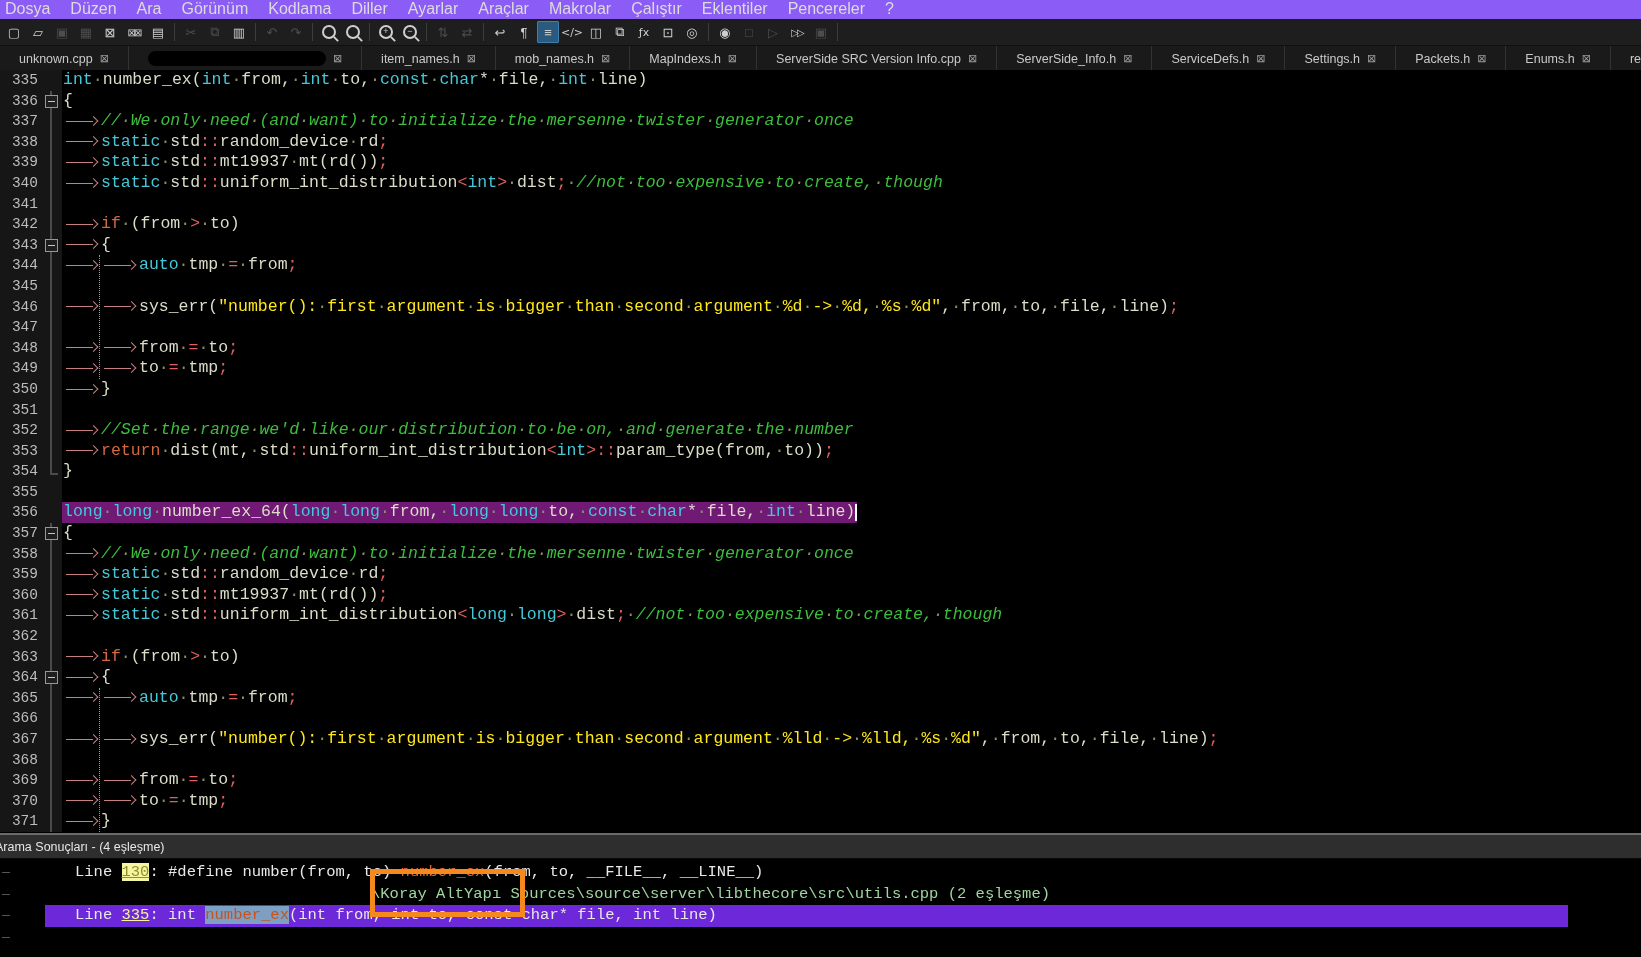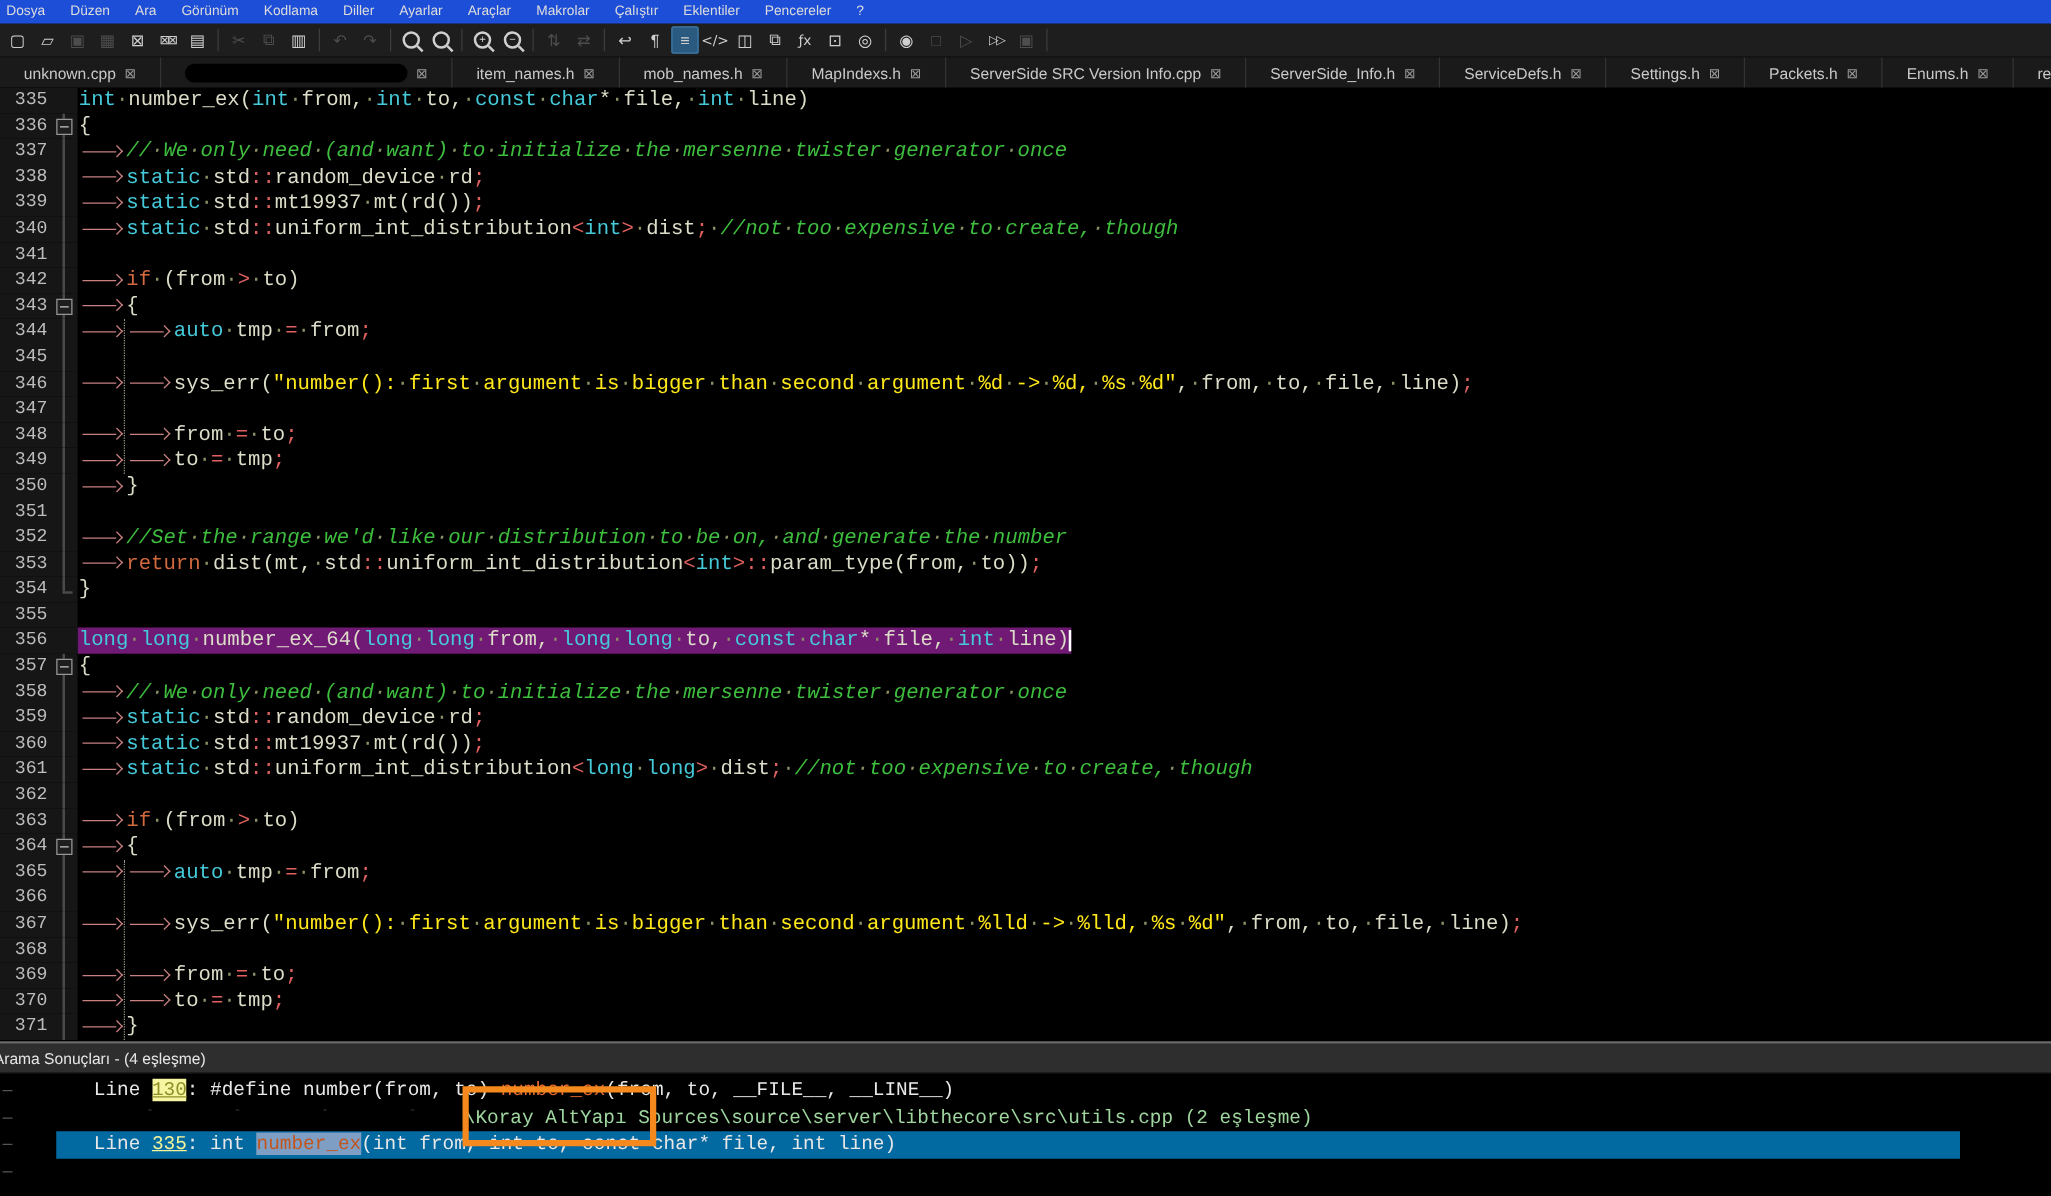--- a/index.html
+++ b/index.html
@@ -1,21 +1,21 @@
 <!DOCTYPE html>
 <html><head>
 <meta charset="utf-8">
 <style>
   html,body{margin:0;padding:0;background:#000;width:1641px;height:957px;overflow:hidden;
     font-family:"Liberation Sans",sans-serif;-webkit-font-smoothing:antialiased;}
   #app{position:absolute;inset:0;width:1641px;height:957px;background:#000;}
 
   
-  #menubar{height:19px;background:#1d4ed8;display:flex;align-items:center;color:#dcdcdc;
-    font-size:11px;white-space:nowrap;overflow:hidden;}
+  #menubar{height:19px;background:#8b5cf6;display:flex;align-items:center;color:#dcdcdc;
+    font-size:16px;white-space:nowrap;overflow:hidden;}
   .menu-item{padding:1px 10px 2px 10px;cursor:default;}
   .menu-item:first-child{margin-left:-5px;}
 
   
   #toolbar{height:26px;background:#1e1e1e;display:flex;align-items:center;padding-left:2px;
     border-bottom:1px solid #101010;}
   .tbtn{width:22px;height:22px;display:flex;align-items:center;justify-content:center;
     color:#cfcfcf;font-size:13px;margin:0 1px;border-radius:2px;}
   .tbtn.small{font-size:10px;letter-spacing:-2px;}
   .tbtn.disabled{color:#4d4d4d;}
@@ -65,21 +65,21 @@
   .iguide{position:absolute;width:0;border-left:1px dotted #9a9a8a;left:99px;z-index:1;}
 
   
   #panel{position:absolute;top:833px;left:0;width:1641px;bottom:0;background:#000;
     border-top:2px solid #6a6a6a;}
   #panel-header{height:23px;background:#2e2e2e;border-bottom:1px solid #0a0a0a;color:#e6e6e6;
     font-size:12.5px;display:flex;align-items:center;padding-left:2px;text-indent:-7px;}
   #panel-body{position:relative;font-family:"Liberation Mono",monospace;font-size:15.5px;
     color:#e8e8e8;padding-top:3px;}
   .rrow{height:21.5px;line-height:21.5px;white-space:pre;margin-left:45px;padding-left:30px;}
-  .rrow.selected{background:#0369a1;width:1493px;}
+  .rrow.selected{background:#6d28d9;width:1493px;}
   .rgut{position:absolute;left:2px;width:8px;height:1px;background:#555;margin-top:10px;}
   .rw{color:#e8e8e8;} .m{color:#e2692e;}
   .mh{background:#7f9ec4;color:#c2551d;}
   .numbadge{background:#f6f6a2;color:#8f8f2a;text-decoration:underline;}
   .numsel{color:#f4f49a;text-decoration:underline;}
   .p{color:#9fd69f;}
   .redactgap{display:inline-block;width:296px;height:14px;
     background-image:radial-gradient(#3e3e3e 1px,transparent 1.5px);background-size:70px 12px;
     background-position:10px 10px;}
 

